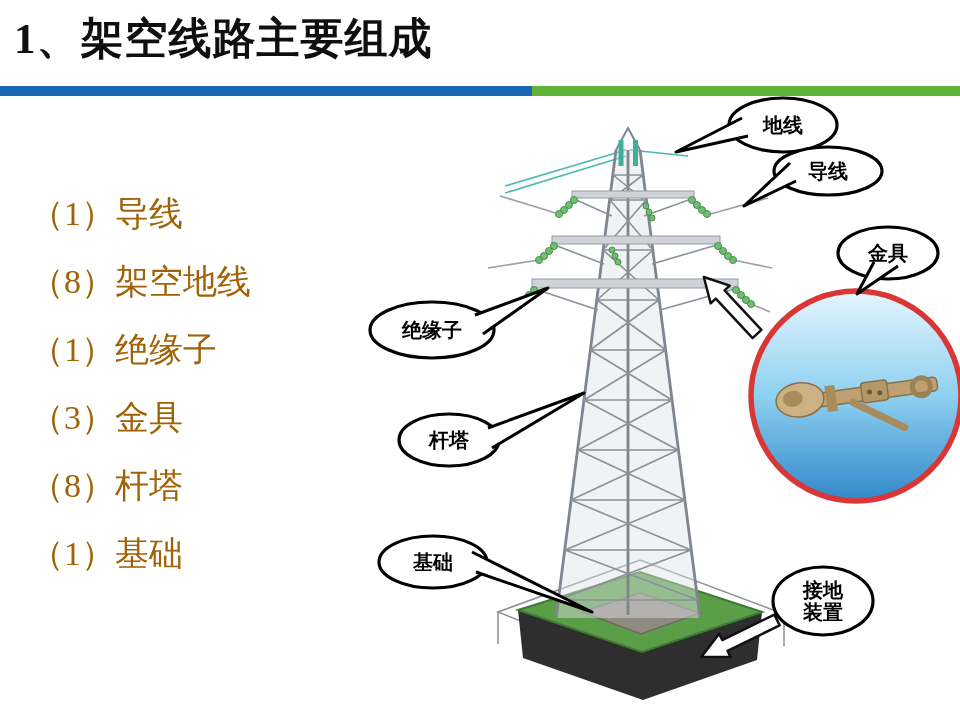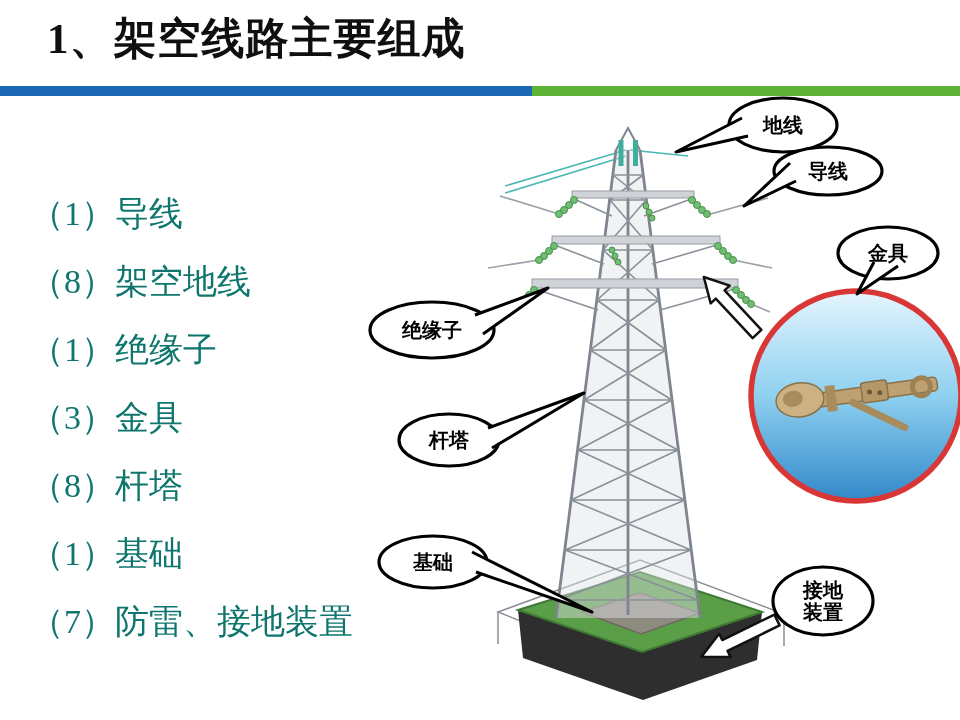--- a/index.html
+++ b/index.html
@@ -4,28 +4,27 @@
 <style>
   html,body { margin:0; padding:0; background:#ffffff; }
   .slide {
     position:relative; width:960px; height:720px; background:#ffffff;
     overflow:hidden; font-family:"Liberation Serif","DejaVu Serif",serif;
   }
   .title {
     position:absolute; left:14px; top:10px; width:700px;
     font-size:43px; font-weight:600; color:#0f0f0f; letter-spacing:1px;
     font-family:"Liberation Serif","DejaVu Serif",serif;
-    margin-left:33px;
   }
   .divider { position:absolute; left:0; top:86px; width:960px; height:10px; display:flex; }
   .divider-blue  { width:532px; height:100%; background:#1b67b3; }
   .divider-green { flex:1; height:100%; background:#5fb336; }
   .list { position:absolute; left:30px; top:180px; width:400px; }
   .list-item {
-    height:68px; line-height:68px; font-size:34px; font-weight:500; color:#0f766e;
+    height:68px; line-height:68px; font-size:34px; font-weight:500; color:#a16207;
     white-space:nowrap;
   }
   .diagram { position:absolute; left:0; top:0; width:960px; height:720px; }
   .callout-text {
     font-family:"Liberation Serif","DejaVu Serif",serif;
     font-size:20px; font-weight:600; fill:#000;
   }
 </style>
 </head>
 <body>
@@ -39,21 +38,20 @@
     <div class="divider-green"></div>
   </div>
 
   <div class="list">
     <div class="list-item">（1）导线</div>
     <div class="list-item">（8）架空地线</div>
     <div class="list-item">（1）绝缘子</div>
     <div class="list-item">（3）金具</div>
     <div class="list-item">（8）杆塔</div>
     <div class="list-item">（1）基础</div>
-    <div class="list-item">（7）防雷、接地装置</div>
   </div>
 
   <svg class="diagram" viewBox="0 0 960 720" xmlns="http://www.w3.org/2000/svg">
 
     <defs>
       <linearGradient id="skyblue" x1="0" y1="0" x2="0" y2="1">
         <stop offset="0" stop-color="#e8f6ff"></stop>
         <stop offset="0.5" stop-color="#8ed0f0"></stop>
         <stop offset="1" stop-color="#2e86c8"></stop>
       </linearGradient>

